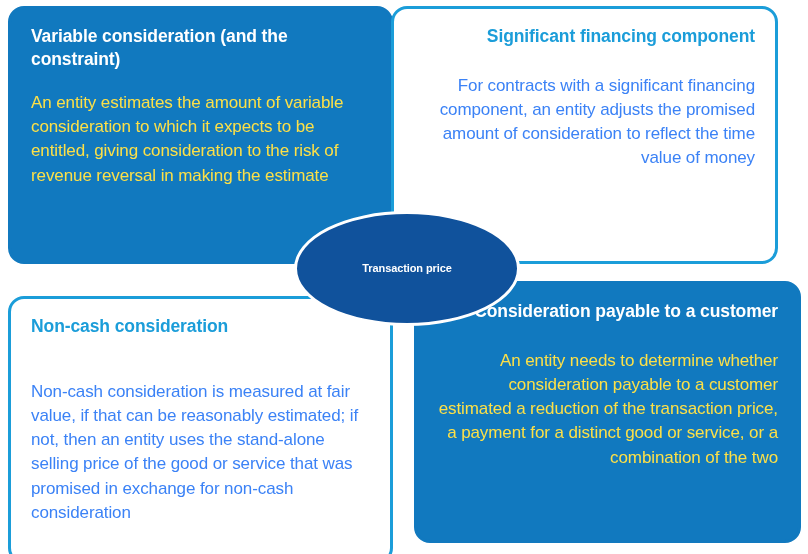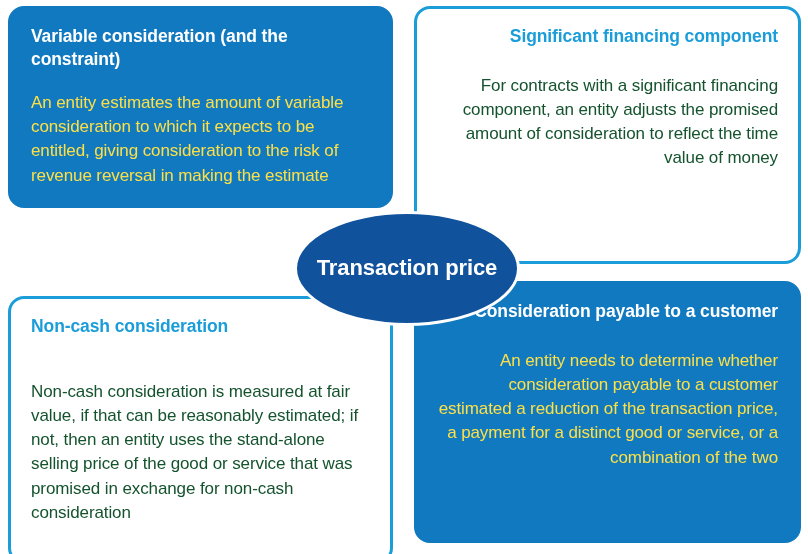--- a/index.html
+++ b/index.html
@@ -42,21 +42,21 @@
 
   
   .card.outlined {
     background: #ffffff;
     border: 3px solid #1b9dd9;
   }
   .card.outlined .card-title {
     color: #1b9dd9;
   }
   .card.outlined .card-body {
-    color: #14532d;
+    color: #3b82f6;
   }
 
   .card-title {
     margin: 0;
     font-size: 17.5px;
     font-weight: bold;
     line-height: 1.32;
     letter-spacing: -0.1px;
   }
 
@@ -67,26 +67,26 @@
     line-height: 1.42;
     letter-spacing: -0.1px;
   }
 
   .align-left  { text-align: left; }
   .align-right { text-align: right; }
 
   
   #card-variable-consideration {
     left: 8px;   top: 6px;
-    width: 385px; height: 202px;
+    width: 385px; height: 258px;
   }
   #card-variable-consideration .card-body { margin-top: 20px; }
 
   #card-significant-financing {
-    left: 414px; top: 6px;
+    left: 391px; top: 6px;
     width: 387px; height: 258px;
   }
   #card-significant-financing .card-body { margin-top: 26px; }
 
   #card-non-cash {
     left: 8px;   top: 296px;
     width: 385px; height: 268px;
   }
   #card-non-cash .card-body { margin-top: 42px; }
 
@@ -107,21 +107,21 @@
     border-radius: 50%;
     background: #10529c;
     border: 3px solid #ffffff;
     display: flex;
     align-items: center;
     justify-content: center;
     z-index: 5;
   }
   #center-node .center-label {
     color: #ffffff;
-    font-size: 22px;
+    font-size: 11px;
     font-weight: bold;
     line-height: 1.3;
     text-align: center;
     letter-spacing: -0.1px;
   }
 </style>
 </head>
 <body>
 
 <div id="diagram">

